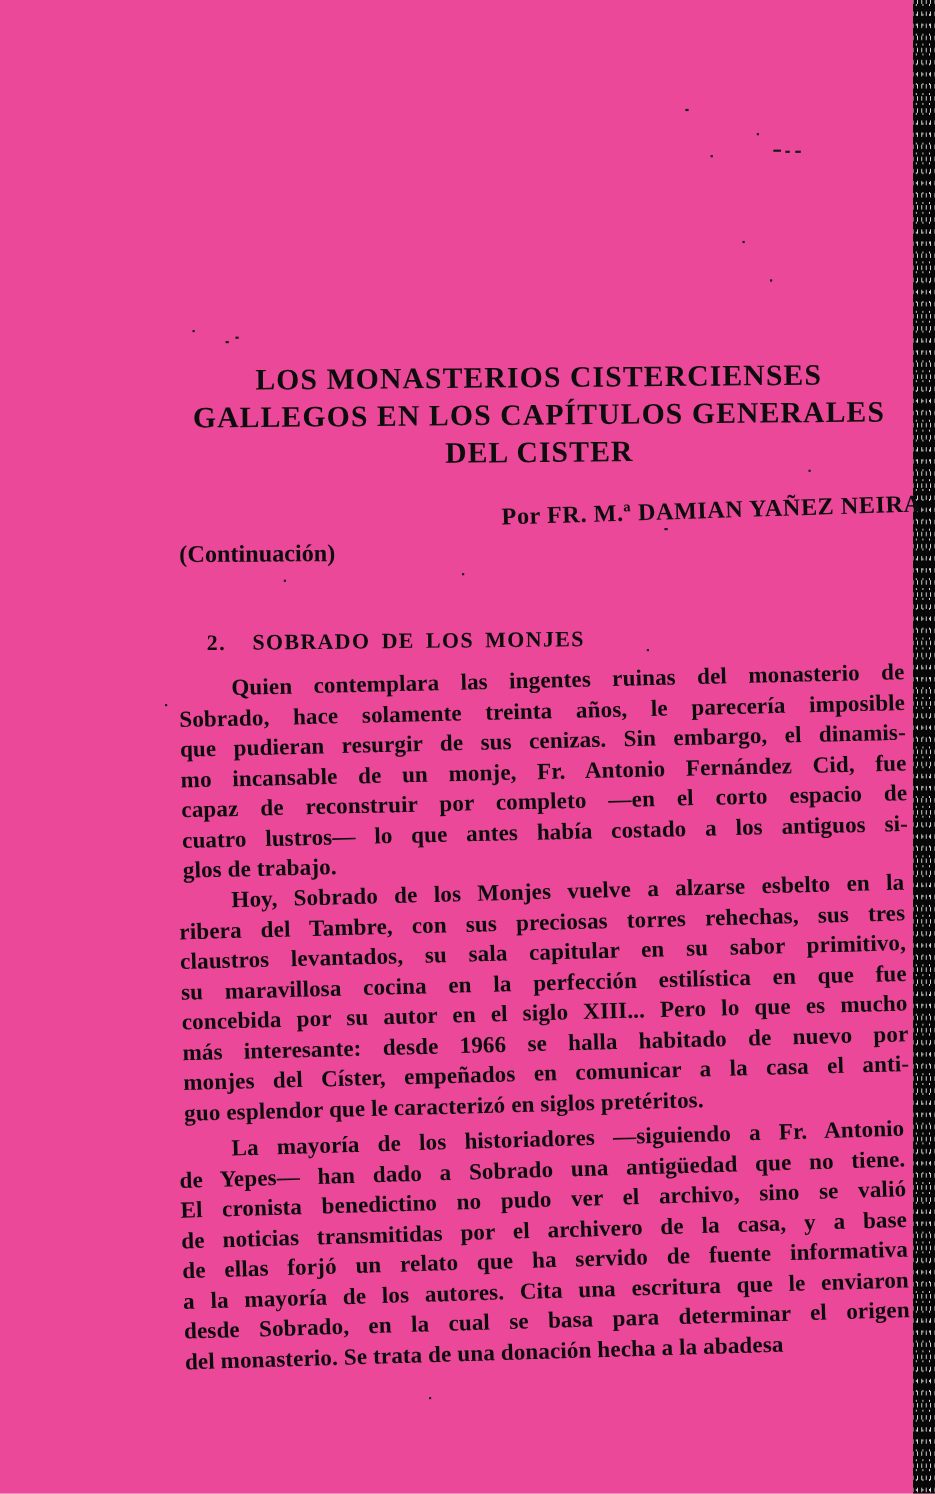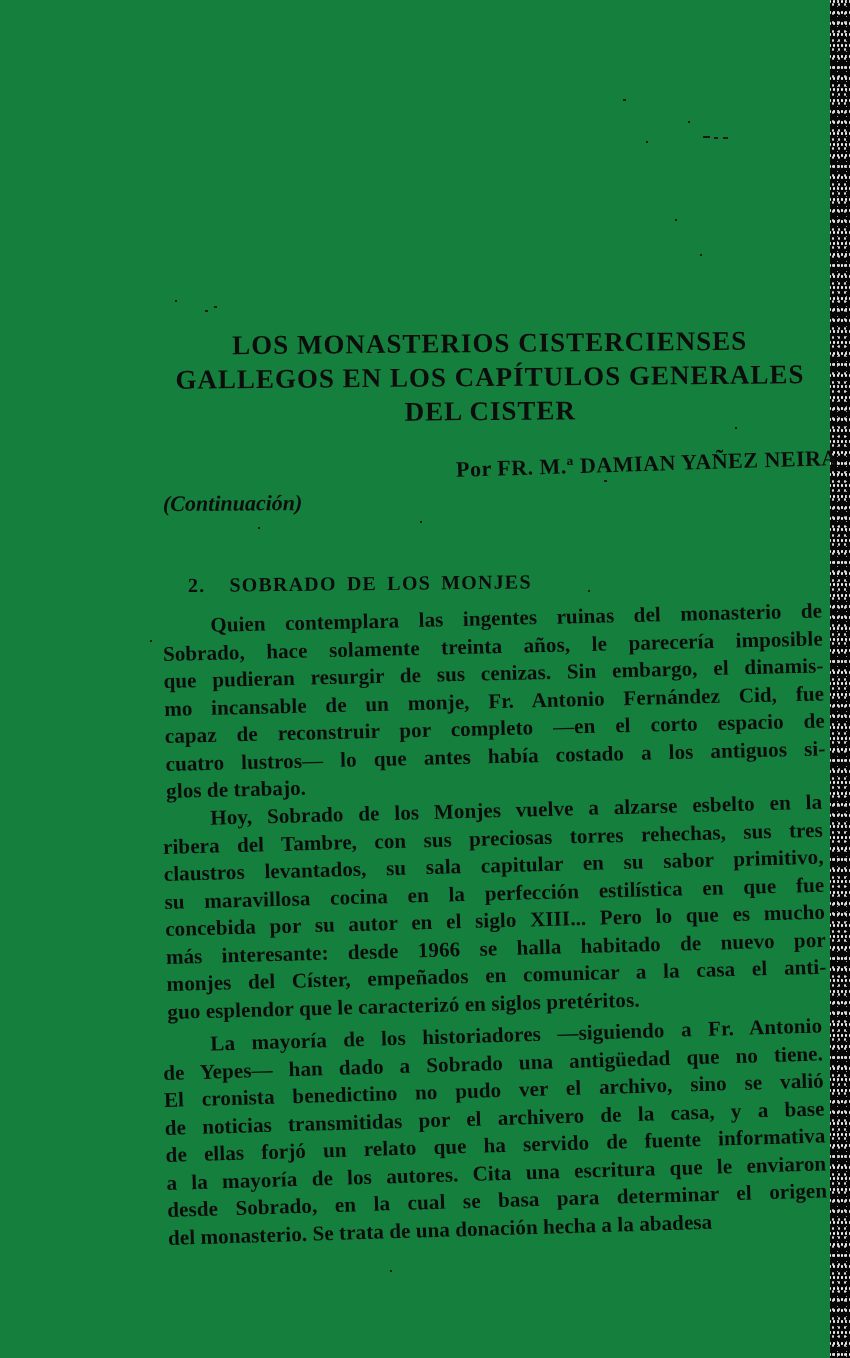--- a/index.html
+++ b/index.html
@@ -4,21 +4,21 @@
 <style>
   html, body {
     margin: 0;
     padding: 0;
     background: #ffffff;
   }
   .page {
     position: relative;
     width: 850px;
     height: 1358px;
-    background: #15803d;
+    background: #ec4899;
     overflow: hidden;
     font-family: "Liberation Serif", "DejaVu Serif", serif;
     color: #0d0d0d;
   }
   
   .strip {
     position: absolute;
     top: 0;
     right: 0;
     width: 20px;
@@ -60,21 +60,20 @@
     letter-spacing: 0.5px;
     transform: rotate(-1.8deg);
     transform-origin: 0 50%;
     white-space: nowrap;
   }
   .cont {
     position: absolute;
     top: 491px;
     left: 163px;
     font-size: 22px;
-    font-style: italic;
     font-weight: 700;
     transform: rotate(-0.4deg);
     transform-origin: 0 50%;
     white-space: nowrap;
     text-align: center;
   }
   .heading {
     position: absolute;
     top: 574px;
     left: 188px;

